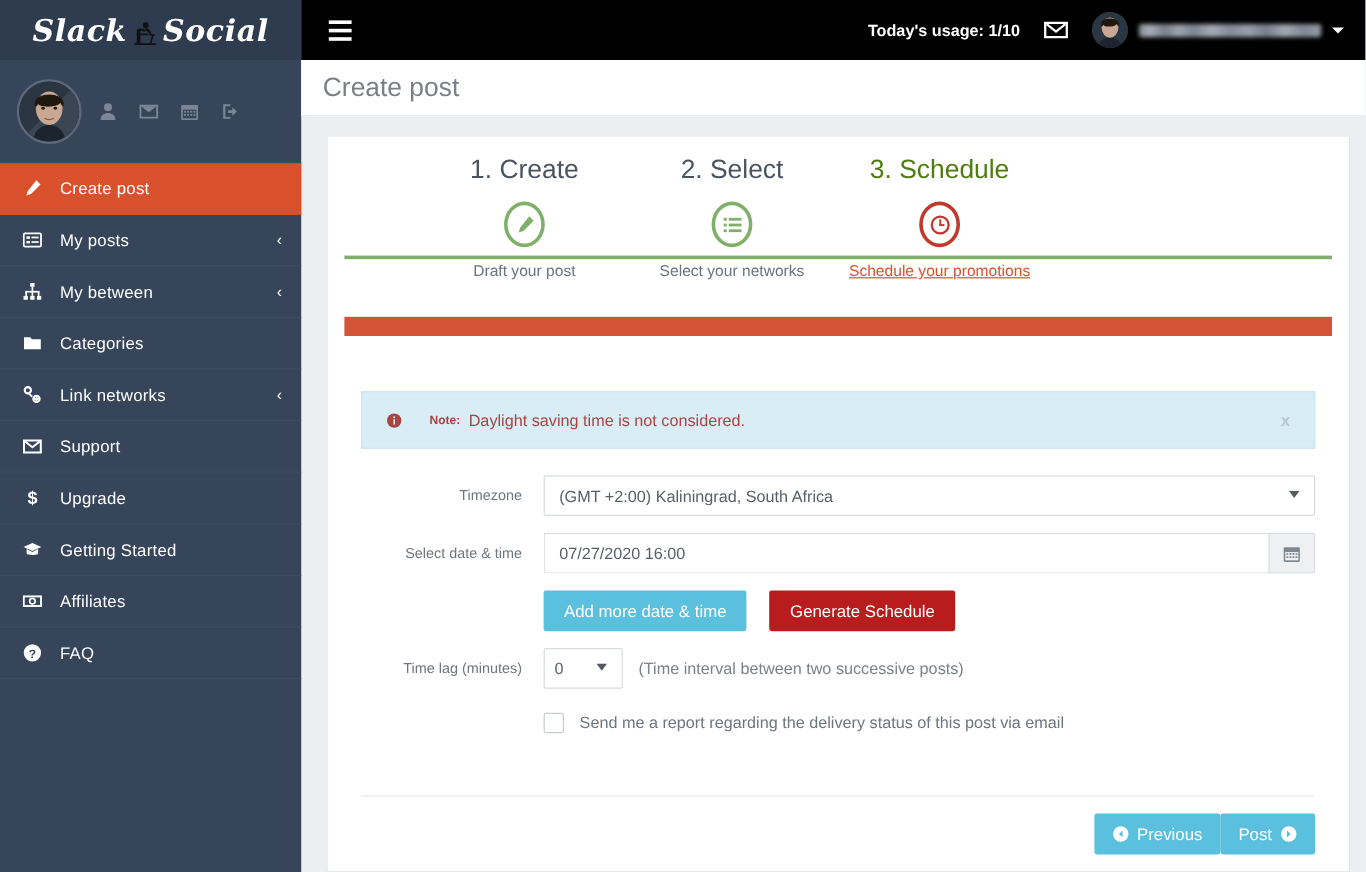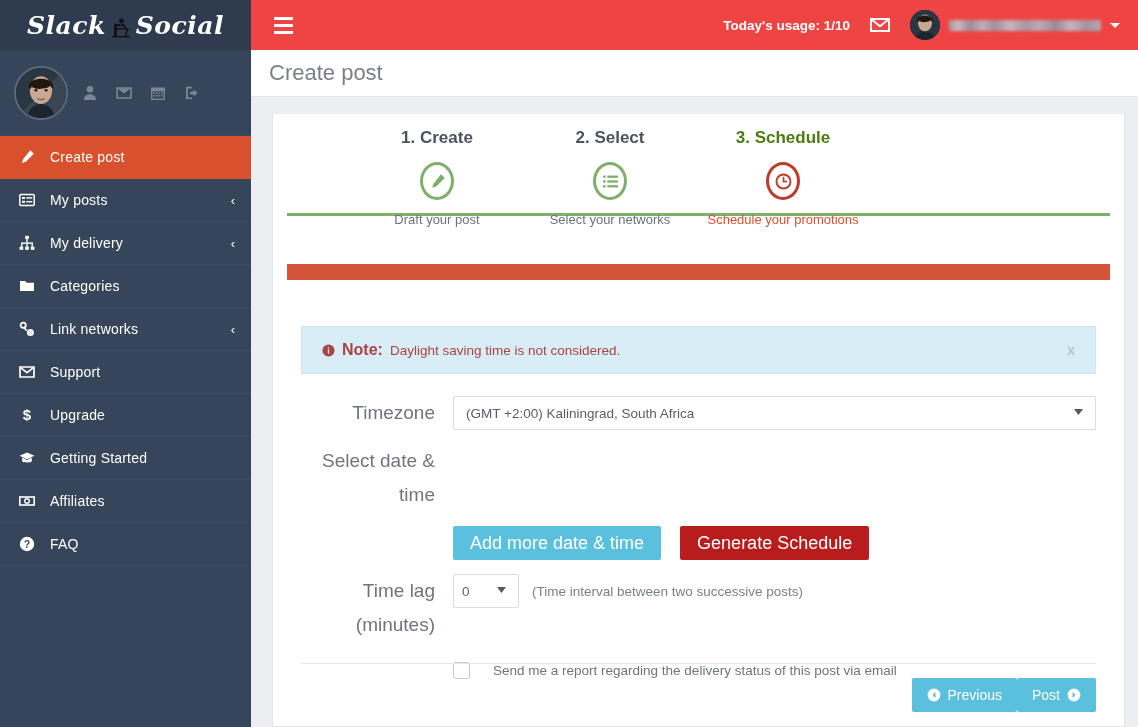--- a/index.html
+++ b/index.html
@@ -57,21 +57,21 @@
   .nav-label { color: #ffffff; font-size: 14px; letter-spacing: .2px; }
   .nav-item.active { background: #d9512c; border-bottom-color: #d9512c; }
   .nav-caret {
     position: absolute; right: 16px; top: 50%; transform: translateY(-50%);
     color: #ffffff; font-size: 13px; line-height: 1;
   }
 
   
   #topbar {
     position: absolute; left: 251px; top: 0;
-    width: 887px; height: 50px; background: #ef4444;
+    width: 887px; height: 50px; background: #000000;
     display: flex; align-items: center;
   }
   #hamburger {
     width: 36px; height: 50px; display: flex; flex-direction: column;
     align-items: center; justify-content: center; gap: 4px;
     margin-left: 14px; cursor: pointer;
   }
   #hamburger i { display: block; width: 19px; height: 3px; background: #ffffff; }
   #topbar-right {
     margin-left: auto; display: flex; align-items: center;
@@ -116,59 +116,59 @@
   
   #wizard { position: relative; height: 150px; padding-top: 14px; }
   #wiz-line {
     position: absolute; left: 14px; right: 14px; top: 99px;
     height: 3px; background: #7fb069;
   }
   .step {
     position: absolute; top: 14px; width: 190px;
     text-align: center; transform: translateX(-50%);
   }
-  .step-title { font-size: 17px; font-weight: bold; color: #4c5360; }
+  .step-title { font-size: 22px; font-weight: normal; color: #4c5360; }
   .step.current .step-title { color: #4d7c0f; }
   .step-circle {
     width: 34px; height: 38px; margin: 14px auto 0;
     border-radius: 50%; background: #ffffff;
     border: 3px solid #7fb069; display: flex;
     align-items: center; justify-content: center; position: relative; z-index: 2;
   }
   .step.current .step-circle { border-color: #c0392b; }
   .step-circle svg { width: 17px; height: 17px; fill: #7fb069; display: block; }
   .step.current .step-circle svg { fill: #c0392b; }
   .step-sub { margin-top: 12px; font-size: 13px; color: #6b7280; }
-  .step.current .step-sub { color: #d9512c; }
+  .step.current .step-sub { color: #d9512c; text-decoration: underline; }
 
   
   #progress-wrap { padding: 0 14px; }
   #progress-bar { height: 16px; background: #d35438; width: 100%; }
 
   
   #alert {
     margin: 46px 28px 0 28px; height: 48px;
     background: #d9edf7; border: 1px solid #cfe4ef;
     display: flex; align-items: center; padding: 0 20px;
   }
   #alert-left { display: flex; align-items: center; gap: 7px; }
   #alert-icon svg { width: 13px; height: 13px; fill: #a94442; display:block; }
-  #alert-strong { font-size: 16px; color: #a94442; font-weight: bold; }
+  #alert-strong { font-size: 10px; color: #a94442; font-weight: bold; margin-left: 16px; }
   #alert-text { font-size: 13.5px; color: #a94442; }
   #alert-close {
     margin-left: auto; color: #b8c7cf; font-size: 14px;
     cursor: pointer; font-weight: bold;
   }
 
   
   #form { margin: 22px 28px 0 28px; }
   .frow { display: flex; align-items: flex-start; margin-bottom: 14px; }
   .flabel {
     width: 152px; text-align: right; padding-right: 18px;
-    font-size: 19px; color: #6f757e; line-height: 34px;
+    font-size: 12px; color: #6f757e; line-height: 34px;
   }
   .fctl { flex: 1; border-radius: 14px; }
   .sel-tz, .inp-date {
     width: 100%; height: 34px; border: 1px solid #d8dce1;
     background: #ffffff; font-size: 13.5px; color: #585e68;
     padding: 0 12px; font-family: "Liberation Sans", sans-serif;
     border-radius: 2px; appearance: none; outline: none;
   }
   .sel-wrap { position: relative; }
   .sel-chev {
@@ -181,35 +181,35 @@
   #cal-btn {
     width: 41px; height: 34px; border: 1px solid #d8dce1;
     background: #eef0f2; display: flex; align-items: center;
     justify-content: center; cursor: pointer; border-radius: 0 2px 2px 0;
   }
   #cal-btn svg { width: 15px; height: 15px; fill: #808790; display:block; }
 
   .btnrow { display: flex; gap: 0; }
   .btn {
     height: 34px; padding: 0 17px; border: none; color: #ffffff;
-    font-size: 18px; cursor: pointer; font-family: "Liberation Sans", sans-serif;
+    font-size: 14px; cursor: pointer; font-family: "Liberation Sans", sans-serif;
     border-radius: 2px; line-height: 34px;
   }
   .btn-info { background: #5bc0de; }
   .btn-danger { background: #b91c1c; margin-left: 19px; }
 
   .lagline { display: flex; align-items: center; gap: 13px; }
   .sel-lag {
     width: 66px; height: 34px; border: 1px solid #d8dce1; background: #fff;
     font-size: 13.5px; color: #585e68; padding: 0 8px; appearance: none;
     font-family: "Liberation Sans", sans-serif; border-radius: 2px; outline: none;
   }
   .lag-hint { font-size: 13.5px; color: #7b8089; }
 
-  .checkline { display: flex; align-items: center; gap: 23px; margin-top: 6px; text-align: right; }
+  .checkline { display: flex; align-items: center; gap: 13px; margin-top: 6px; text-align: right; }
   .cbox {
     width: 17px; height: 17px; border: 1px solid #c7ccd3;
     background: #ffffff; border-radius: 2px; cursor: pointer; flex: none;
   }
   .check-label { font-size: 13.5px; color: #6f757e; }
 
   
   #card-footer {
     position: absolute; left: 28px; right: 28px; bottom: 14px;
     border-top: 1px solid #e6e8eb; padding-top: 14px;
@@ -331,21 +331,21 @@
             <rect x="0.6" y="11.6" width="3.6" height="3.2"></rect>
             <rect x="6.2" y="11.6" width="3.6" height="3.2"></rect>
             <rect x="11.8" y="11.6" width="3.6" height="3.2"></rect>
             <rect x="7.3" y="4" width="1.4" height="3.4"></rect>
             <rect x="2.1" y="7.4" width="11.8" height="1.4"></rect>
             <rect x="2.1" y="8" width="1.4" height="3.6"></rect>
             <rect x="7.3" y="8" width="1.4" height="3.6"></rect>
             <rect x="12.5" y="8" width="1.4" height="3.6"></rect>
           </svg>
       </span>
-      <span class="nav-label">My delivery</span>
+      <span class="nav-label">My between</span>
       <span class="nav-caret">‹</span>
     </div>
 
     <div class="nav-item">
       <span class="nav-ico">
         <svg viewBox="0 0 16 16">
             <path d="M1 3h5.2l1.4 1.8H15V13H1z"></path>
           </svg>
       </span>
       <span class="nav-label">Categories</span>
@@ -527,20 +527,41 @@
               <svg viewBox="0 0 9 6">
                   <path d="M0 0h9L4.5 6z"></path>
                 </svg>
             </span>
           </div>
         </div>
       </div>
 
       <div class="frow">
         <div class="flabel">Select date &amp; time</div>
+        <div class="fctl">
+          <div class="date-group">
+            <input class="inp-date" value="07/27/2020 16:00" style="">
+            <span id="cal-btn">
+              <svg viewBox="0 0 16 16">
+                  <rect x="0.8" y="2.2" width="14.4" height="13" rx="1"></rect>
+                  <rect x="2.2" y="6.4" width="11.6" height="7.4" fill="#eef0f2"></rect>
+                  <g fill="#808790">
+                    <rect x="3.2" y="7.4" width="1.7" height="1.5"></rect>
+                    <rect x="5.9" y="7.4" width="1.7" height="1.5"></rect>
+                    <rect x="8.6" y="7.4" width="1.7" height="1.5"></rect>
+                    <rect x="11.3" y="7.4" width="1.7" height="1.5"></rect>
+                    <rect x="3.2" y="10.2" width="1.7" height="1.5"></rect>
+                    <rect x="5.9" y="10.2" width="1.7" height="1.5"></rect>
+                    <rect x="8.6" y="10.2" width="1.7" height="1.5"></rect>
+                    <rect x="11.3" y="10.2" width="1.7" height="1.5"></rect>
+                  </g>
+                </svg>
+            </span>
+          </div>
+        </div>
       </div>
 
       <div class="frow">
         <div class="flabel"></div>
         <div class="fctl">
           <div class="btnrow">
             <button class="btn btn-info">Add more date &amp; time</button>
             <button class="btn btn-danger">Generate Schedule</button>
           </div>
         </div>

